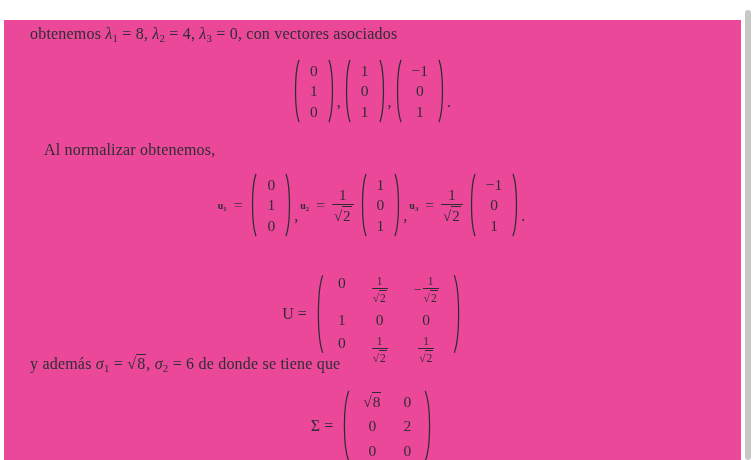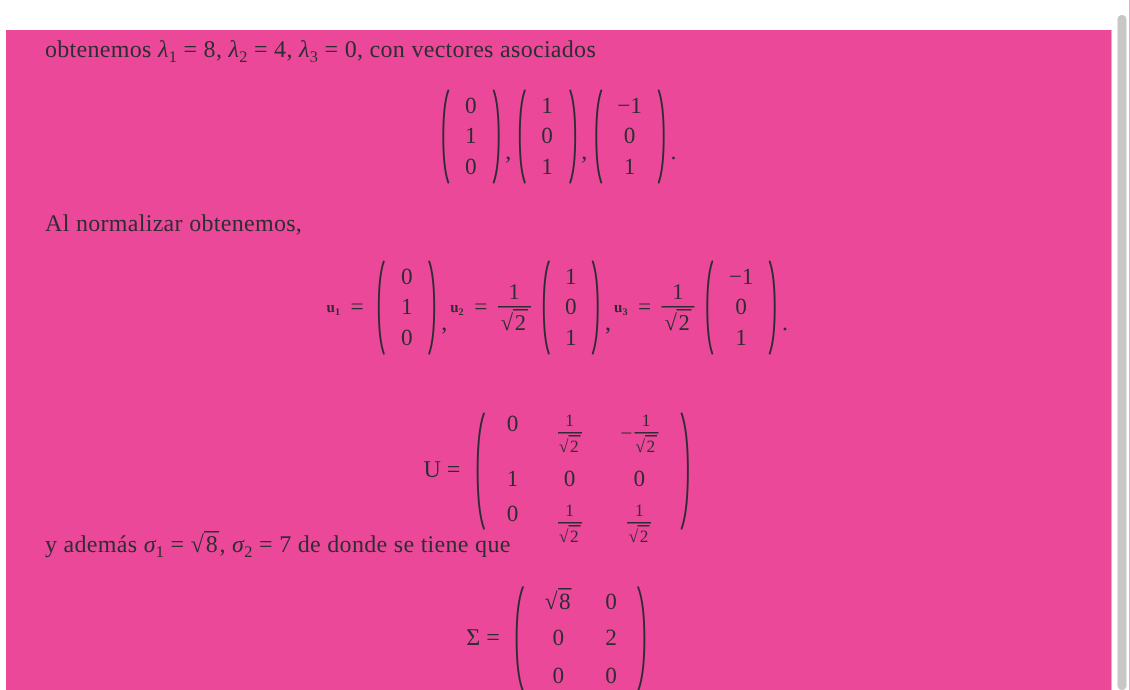--- a/index.html
+++ b/index.html
@@ -20,21 +20,21 @@
     background:#c7c7c6; border-radius:3px;
   }
   .para { position:absolute; left:26px; font-size:16px; letter-spacing:0.2px; white-space:nowrap; }
   .gl { font-style:italic; }
   sub { font-size:0.68em; vertical-align:-0.28em; line-height:0; }
   .rad { border-top:1.2px solid #2c2e33; padding:0 1px; }
 
   .eq { position:absolute; left:0; width:737px; display:flex; justify-content:center; align-items:center; }
   #para1 { top:5px; }
   #eq1   { top:38px;  height:66px; }
-  #para2 { top:121px; }
+  #para2 { top:121px;margin-left:14px; }
   #eq2   { top:146px; height:78px; }
   #para3 { top:234px; }
   #eq3   { top:252px; height:84px; }
   #para4 { top:335px; }
   #eq4   { top:368px; height:76px; }
 
   .vec { display:inline-flex; align-items:stretch; height:64px; }
   .mat80 { display:inline-flex; align-items:stretch; height:80px; }
   .mat72 { display:inline-flex; align-items:stretch; height:72px; }
   .paren { width:8px; height:100%; display:block; }
@@ -223,21 +223,21 @@
               <span class="rad">2</span>
             </span>
         </span>
       </span>
       <svg class="paren wide" viewBox="0 0 10 60" preserveAspectRatio="none">
           <path d="M1.4,1.2 C7.0,13 7.0,47 1.4,58.8" fill="none" stroke="#2c2e33" stroke-width="1.25" vector-effect="non-scaling-stroke" stroke-linecap="round"></path>
         </svg>
     </span>
   </div>
 
-  <div class="para" id="para4"><span>y además </span><span class="gl">σ</span><sub>1</sub><span> = </span><span>√</span><span class="rad">8</span><span>, </span><span class="gl">σ</span><sub>2</sub><span> = 7 de donde se tiene que</span></div>
+  <div class="para" id="para4"><span>y además </span><span class="gl">σ</span><sub>1</sub><span> = </span><span>√</span><span class="rad">8</span><span>, </span><span class="gl">σ</span><sub>2</sub><span> = 6 de donde se tiene que</span></div>
 
   <div class="eq" id="eq4">
     <span class="mlhs">Σ =</span>
     <span class="mat72">
       <svg class="paren wide" viewBox="0 0 10 60" preserveAspectRatio="none">
           <path d="M8.6,1.2 C3.0,13 3.0,47 8.6,58.8" fill="none" stroke="#2c2e33" stroke-width="1.25" vector-effect="non-scaling-stroke" stroke-linecap="round"></path>
         </svg>
       <span class="grid2">
         <span><span>√</span><span class="rad">8</span></span>
         <span>0</span>

